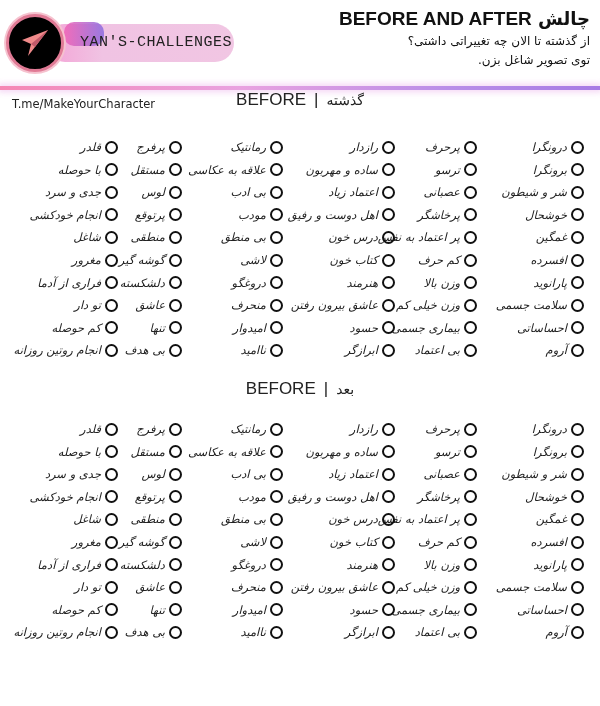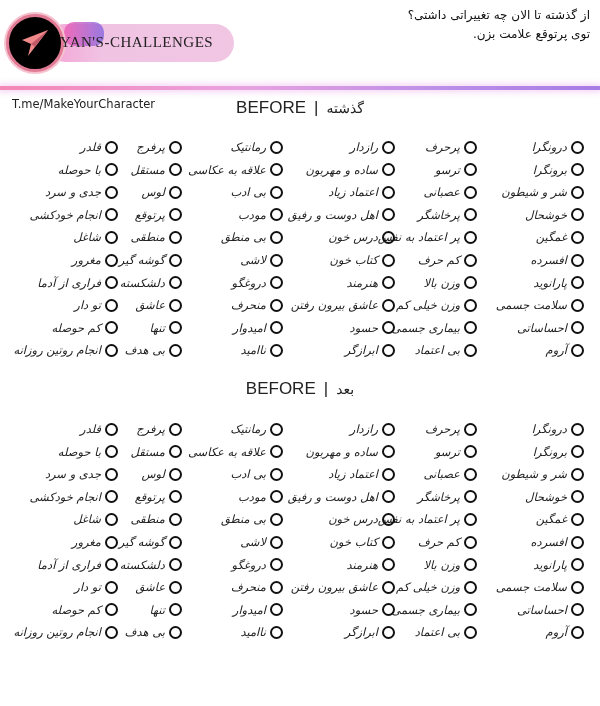--- a/index.html
+++ b/index.html
@@ -4,21 +4,21 @@
 <style>
   * { margin:0; padding:0; box-sizing:border-box; }
   body { width:600px; height:706px; background:#ffffff; position:relative; overflow:hidden; font-family:"DejaVu Sans", sans-serif; color:#111; }
   .logo-wrap { position:absolute; left:6px; top:8px; width:228px; height:62px; }
   .logo-pill { position:absolute; left:40px; top:16px; width:188px; height:38px; border-radius:19px;
     background:linear-gradient(90deg,#f4a3d6 0%,#f0c3e3 30%,#f1c6e3 100%); }
   .logo-pill::before { content:""; position:absolute; left:18px; top:-2px; width:40px; height:24px; border-radius:10px;
     background:linear-gradient(90deg,#f062b5,#8a6ce0); opacity:.85; }
   .logo-circle { position:absolute; left:0; top:6px; width:58px; height:58px; border-radius:50%;
     background:#000; border:3px solid #e07a95; box-shadow:0 0 0 2px #f6c2cf; display:flex; align-items:center; justify-content:center; }
-  .logo-text { position:absolute; left:54px; top:26px; font-family:Liberation Serif, serif; font-size:15px; letter-spacing:0.5px; color:#222; }
+  .logo-text { position:absolute; left:74px; top:26px; font-family:Liberation Mono, monospace; font-size:15px; letter-spacing:0.5px; color:#222; }
   .title-area { position:absolute; right:10px; top:6px; text-align:right; direction:rtl; }
   .title-line { font-size:18px; font-weight:bold; line-height:26px; }
   .title-line .en { font-family:"Liberation Sans", sans-serif; font-weight:bold; font-size:19px; }
   .q { font-size:12px; line-height:19px; }
   .divider { position:absolute; left:0; top:86px; width:600px; height:4px;
     background:linear-gradient(90deg,#f587b4 0%,#e9a2e0 40%,#b98ee8 75%,#a77be4 100%); box-shadow:0 0 6px 2px rgba(230,160,230,.45); }
   .tme { position:absolute; left:12px; top:97px; font-size:11.5px; color:#222; font-family:"DejaVu Sans", sans-serif; }
   .sec-title { position:absolute; left:0; width:600px; text-align:center; font-size:17px; color:#222; font-family:"Liberation Sans", sans-serif; }
   .sec-title .fa { font-size:14px; }
   .sec-title .bar { display:inline-block; margin:0 8px; }
@@ -35,28 +35,32 @@
   <div class="logo-circle">
     <svg width="34" height="34" viewBox="0 0 34 34">
         <path d="M30 4 L4 14 L13 18 L10 30 L17 21 L30 4 Z" fill="#f08a8a"></path>
         <path d="M30 4 L13 18 L17 21 Z" fill="#c25a6a"></path>
       </svg>
   </div>
   <div class="logo-text">YAN'S-CHALLENGES</div>
 </div>
 
 <div class="title-area">
+  <div class="title-line">
+    <span>چالش</span>
+    <span class="en">BEFORE AND AFTER</span>
+  </div>
   <div class="q">از گذشته تا الان چه تغییراتی داشتی؟</div>
-  <div class="q">توی پرتوقع علامت بزن.</div>
+  <div class="q">توی تصویر شاغل بزن.</div>
 </div>
 
 <div class="divider"></div>
 <div class="tme">T.me/MakeYourCharacter</div>
 
-<div class="sec-title" style="top:98px;text-align:center;">
+<div class="sec-title" style="top:90px;text-align:center;">
   <span>BEFORE</span><span class="bar">|</span><span class="fa">گذشته</span>
 </div>
 <div class="grid" id="grid-before" style="top:138px;">
     <div class="item" style="right: 16px; top: 0px;">
       <span class="radio"></span>
       <span class="label">درونگرا</span>
     </div>
     <div class="item" style="right: 16px; top: 22.6px;">
       <span class="radio"></span>
       <span class="label">برونگرا</span>

